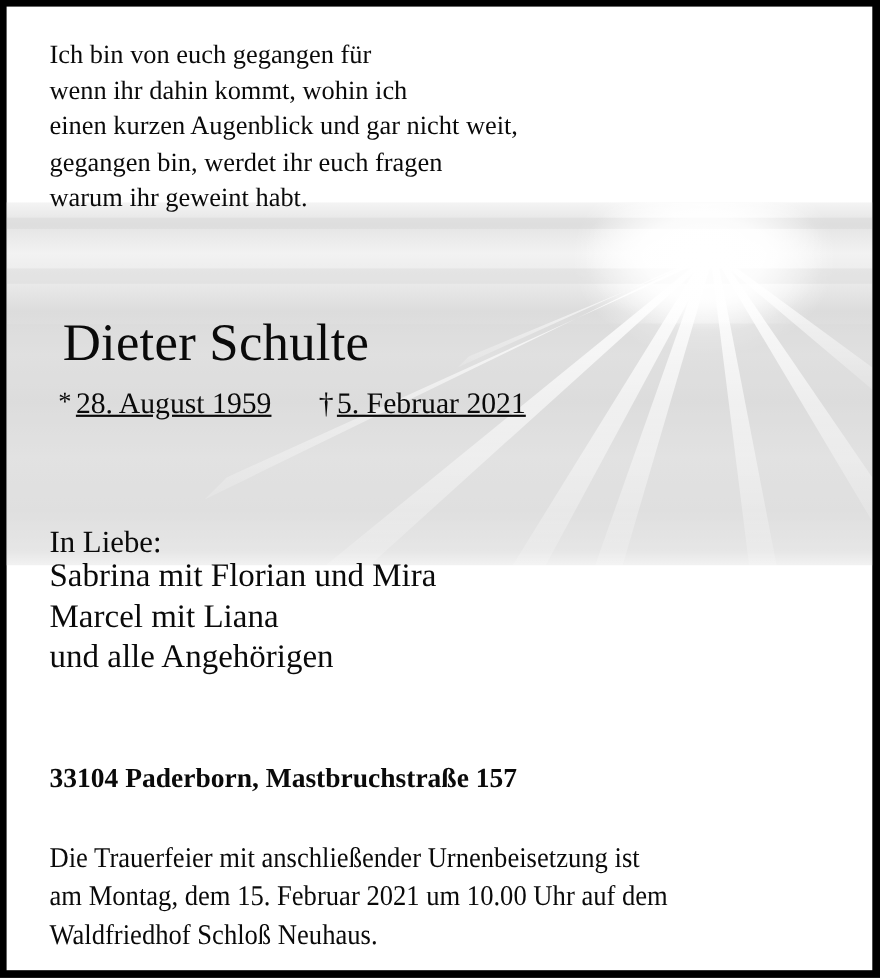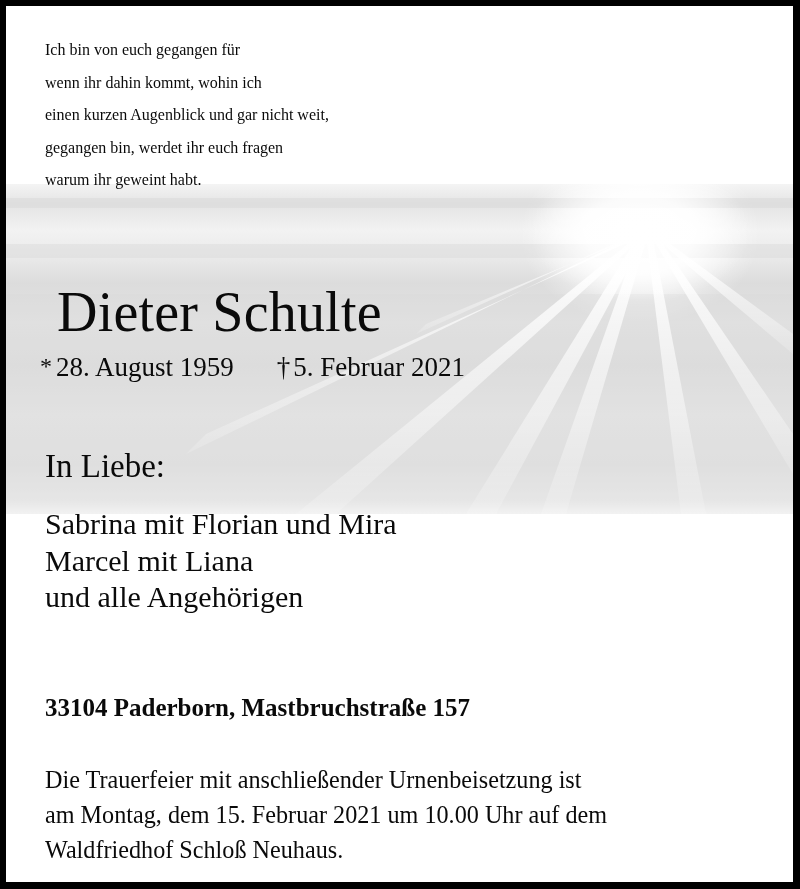--- a/index.html
+++ b/index.html
@@ -9,28 +9,28 @@
       background: #ffffff; overflow: hidden;
     }
     .bg {
       position: absolute; left: 0; top: 178px; width: 787px; height: 330px;
       background:
         radial-gradient(ellipse 120px 90px at 634px 50px, rgba(255,255,255,1) 0%, rgba(255,255,255,0.85) 45%, rgba(255,255,255,0) 100%),
         linear-gradient(180deg, #f4f4f4 0%, #e4e4e4 6%, #f2f2f2 14%, #eaeaea 22%, #dcdcdc 30%, #e3e3e3 42%, #dedede 55%, #e6e6e6 70%, #e2e2e2 85%, #ededed 96%, #ffffff 100%);
     }
     .bg svg { position: absolute; left: 0; top: 0; }
     .serif { font-family: "Liberation Serif", "DejaVu Serif", serif; color: #0a0a0a; position: absolute; white-space: nowrap; }
-    .poem { left: 39px; top: 28px; font-size: 16px; line-height: 32.5px; }
+    .poem { left: 39px; top: 28px; font-size: 24px; line-height: 32.5px; }
     .poem div { height: 32.5px; }
-    .name { left: 51px; top: 261px; font-size: 56px; line-height: 90px; letter-spacing: 0.2px; }
-    .dates { left: 34px; top: 343px; font-size: 27px; line-height: 34px; }
+    .name { left: 51px; top: 261px; font-size: 48px; line-height: 90px; letter-spacing: 0.2px; }
+    .dates { left: 47px; top: 343px; font-size: 27px; line-height: 34px; text-decoration: underline; }
     .dates .star { display: inline-block; font-size: 24px; vertical-align: 2px; margin-right: 4px; }
     .dates .gap { display: inline-block; width: 43px; }
     .dates .cross { display: inline-block; font-size: 27px; margin-right: 3px; }
-    .liebe { left: 39px; top: 444px; font-size: 33px; line-height: 32px; }
+    .liebe { left: 39px; top: 472px; font-size: 28px; line-height: 32px; }
     .family { left: 39px; top: 500px; font-size: 30px; line-height: 36.7px; }
     .family div { height: 36.7px; }
     .address { left: 39px; top: 686px; font-size: 25px; line-height: 32px; font-weight: bold; }
     .ceremony { left: 39px; top: 756px; font-size: 26px; line-height: 35px; transform: scaleX(0.93); transform-origin: left top; }
     .ceremony div { height: 35px; }
   </style>
 </head>
 <body>
 
 <div class="frame">

